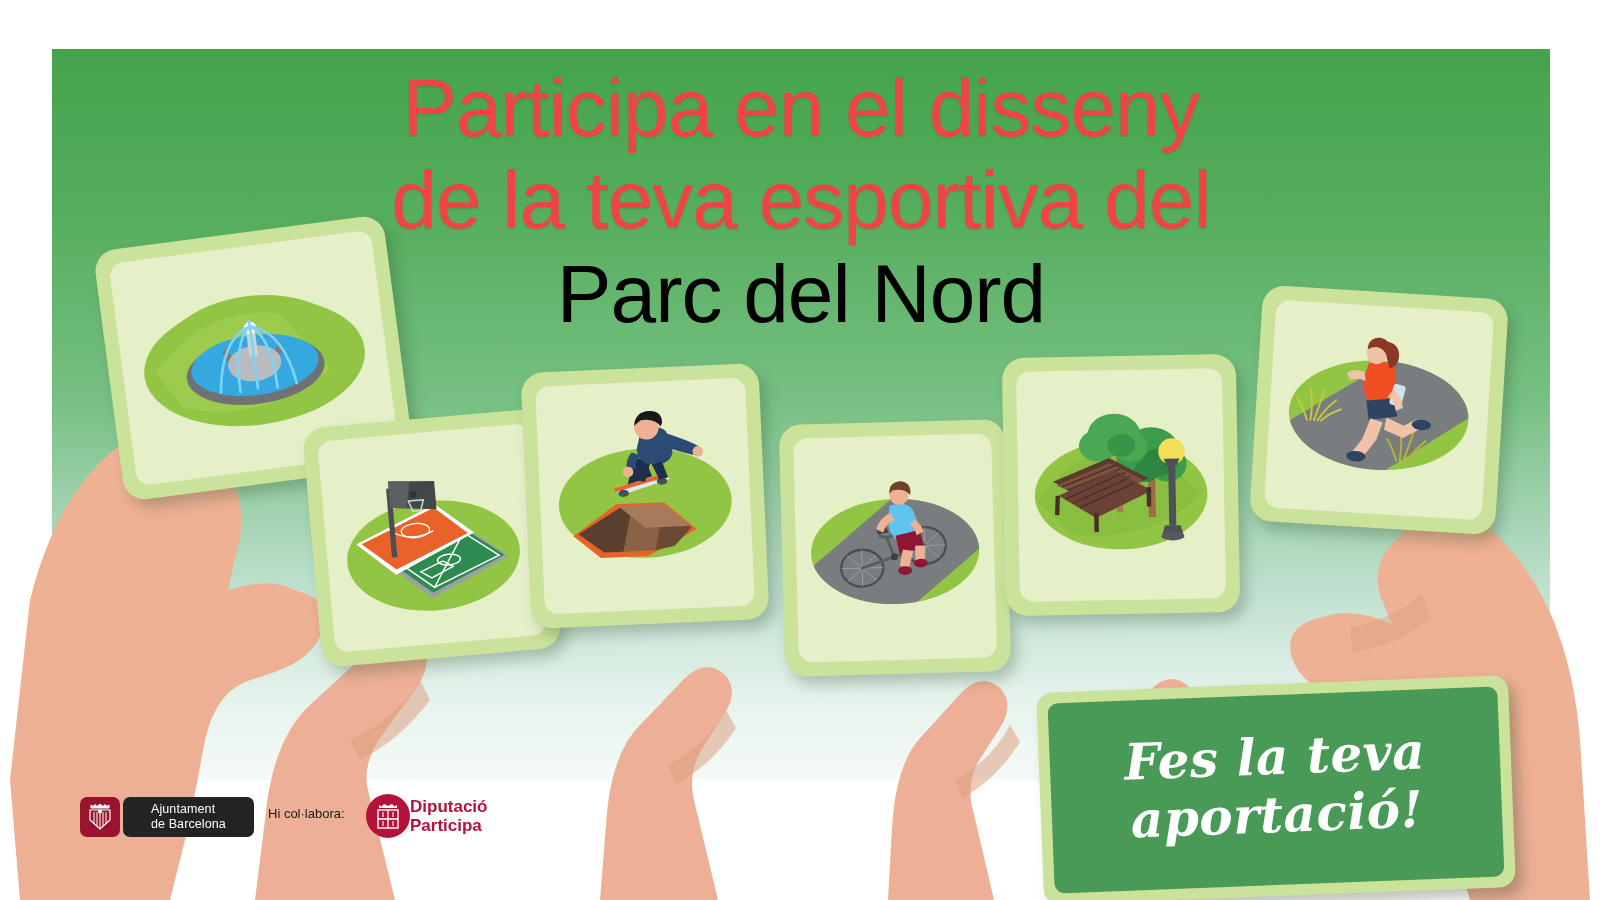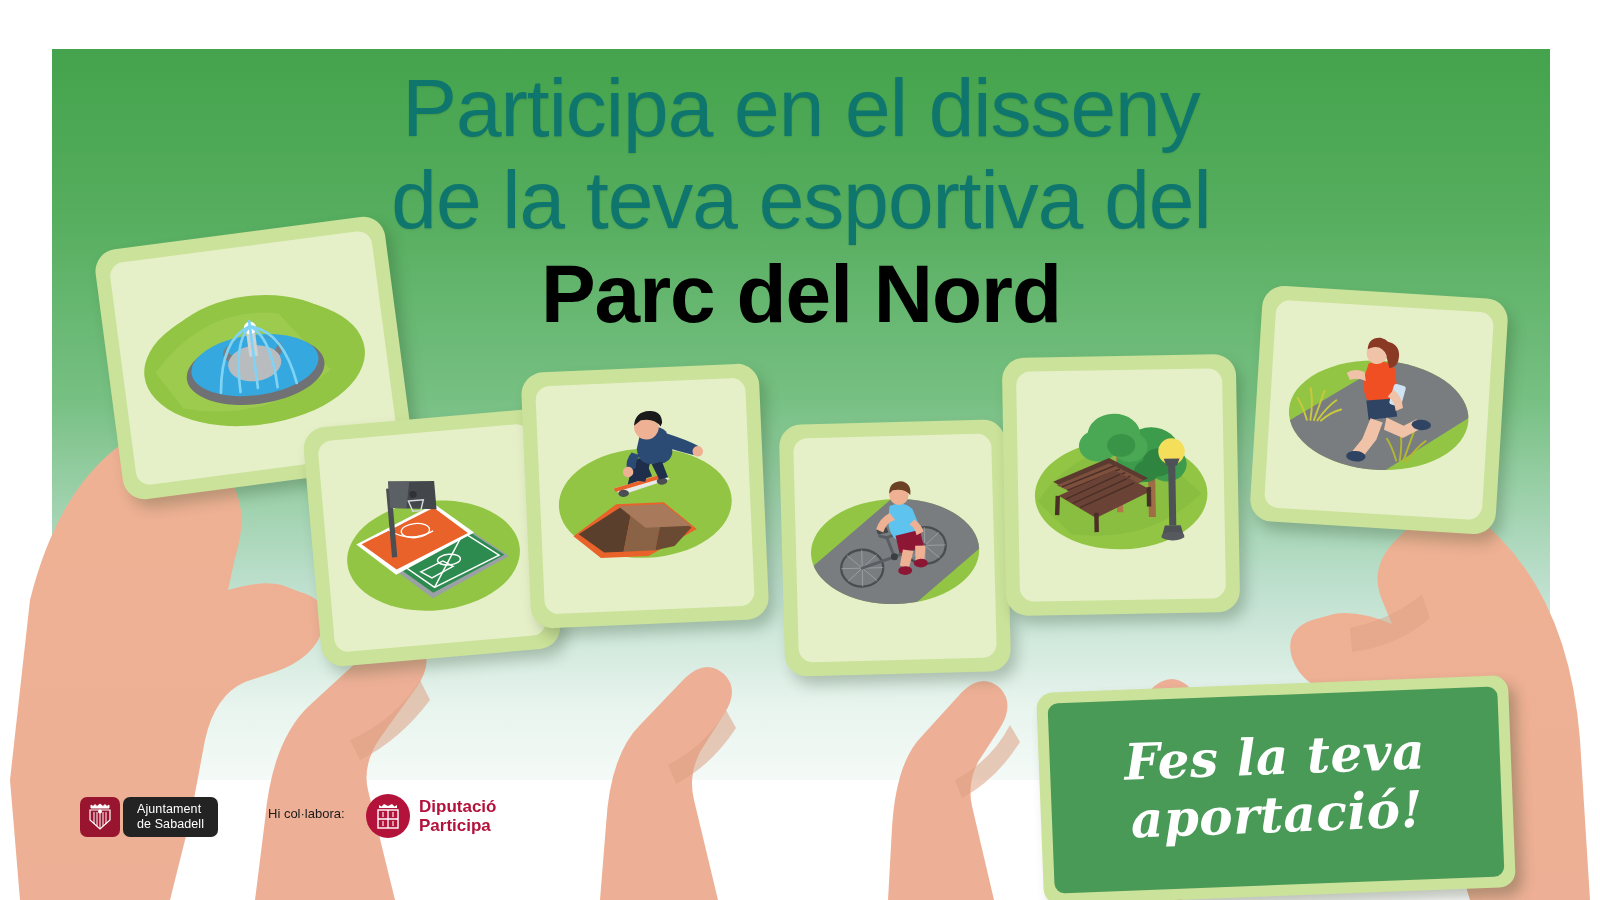--- a/index.html
+++ b/index.html
@@ -11,27 +11,27 @@
     position:absolute;left:52px;top:49px;width:1498px;height:731px;
     background:linear-gradient(180deg,#44a34c 0%,#55ad5d 22%,#77c083 48%,#bfe0cf 74%,#e8f4ee 90%,#f4faf7 100%);
   }
 
   
   .headline{
     position:absolute;left:52px;top:62px;width:1498px;text-align:center;
     pointer-events:none;
   }
   .hl-line{
-    display:block;color:#0f766e;font-size:82px;line-height:92px;
+    display:block;color:#ef4444;font-size:82px;line-height:92px;
     font-weight:400;letter-spacing:-1px;
     font-family:"Liberation Sans",sans-serif;
     text-shadow:0 1px 2px rgba(0,0,0,.10);
   }
   .hl-strong{
-    display:block;color:#000000;font-size:82px;line-height:96px;font-weight:700;
+    display:block;color:#000000;font-size:82px;line-height:96px;font-weight:400;
     letter-spacing:-1px;font-family:"Liberation Sans",sans-serif;
   }
 
   
   .arm{position:absolute;}
 
   
   .card{
     position:absolute;
     background:#cbe29a;
@@ -74,31 +74,31 @@
   
   .footer{position:absolute;left:0;top:780px;width:1600px;height:120px;}
   .logo-aj{position:absolute;left:80px;top:17px;display:flex;align-items:stretch;height:40px;}
   .shield-box{
     width:40px;height:40px;background:#99152f;border-radius:7px;
     display:flex;align-items:center;justify-content:center;
   }
   .name-box{
     height:40px;background:#232323;border-radius:7px;margin-left:3px;
     display:flex;flex-direction:column;justify-content:center;
-    padding:0 14px;box-sizing:border-box;
+    padding:0 28px;box-sizing:border-box;
   }
   .name-box span{color:#fff;font-size:12.5px;line-height:15px;font-weight:400;
     font-family:"Liberation Sans",sans-serif;letter-spacing:.1px;}
 
   .collab{position:absolute;left:268px;top:26px;font-size:13px;color:#1a1a1a;
     font-family:"Liberation Sans",sans-serif;}
   .logo-dip{position:absolute;left:366px;top:14px;display:flex;align-items:center;}
   .dip-circle{width:44px;height:44px;border-radius:50%;background:#b3123b;
     display:flex;align-items:center;justify-content:center;}
-  .dip-text{margin-left:9px;color:#b3123b;font-weight:700;font-size:17px;line-height:19px;
+  .dip-text{color:#b3123b;font-weight:700;font-size:17px;line-height:19px;
     font-family:"Liberation Sans",sans-serif;}
 </style>
 </head>
 <body>
 
 <div id="poster">
 
   <div class="panel"></div>
 
   <svg class="arm" style="left:0;top:180px;width:1600px;height:720px;" viewBox="0 0 1600 720">
@@ -399,21 +399,21 @@
             <path d="M4 6 L4 3 L6 4.5 L8 2.5 L10 4.5 L13 2 L16 4.5 L18 2.5 L20 4.5 L22 3 L22 6 Z" fill="#ffffff"></path>
             <path d="M3 8 L23 8 L23 18 L13 27 L3 18 Z" fill="none" stroke="#ffffff" stroke-width="1.2"></path>
             <path d="M13 8 L13 27" stroke="#ffffff" stroke-width="1"></path>
             <path d="M7 10 L7 22 M10 10 L10 24 M16 10 L16 24 M19 10 L19 22" stroke="#ffffff" stroke-width="1"></path>
           </g>
           <circle cx="13" cy="9.5" r="2" fill="#ffffff"></circle>
         </svg>
       </div>
       <div class="name-box">
         <span>Ajuntament</span>
-        <span>de Sabadell</span>
+        <span>de Barcelona</span>
       </div>
     </div>
 
     <div class="collab">Hi col·labora:</div>
 
     <div class="logo-dip">
       <div class="dip-circle">
         <svg width="28" height="30" viewBox="0 0 28 30">
           <path d="M5 7 L5 4 L7.5 5.5 L10 3 L14 5 L18 3 L20.5 5.5 L23 4 L23 7 Z" fill="#ffffff"></path>
           <rect x="4" y="9" width="20" height="18" fill="none" stroke="#ffffff" stroke-width="1.4"></rect>

